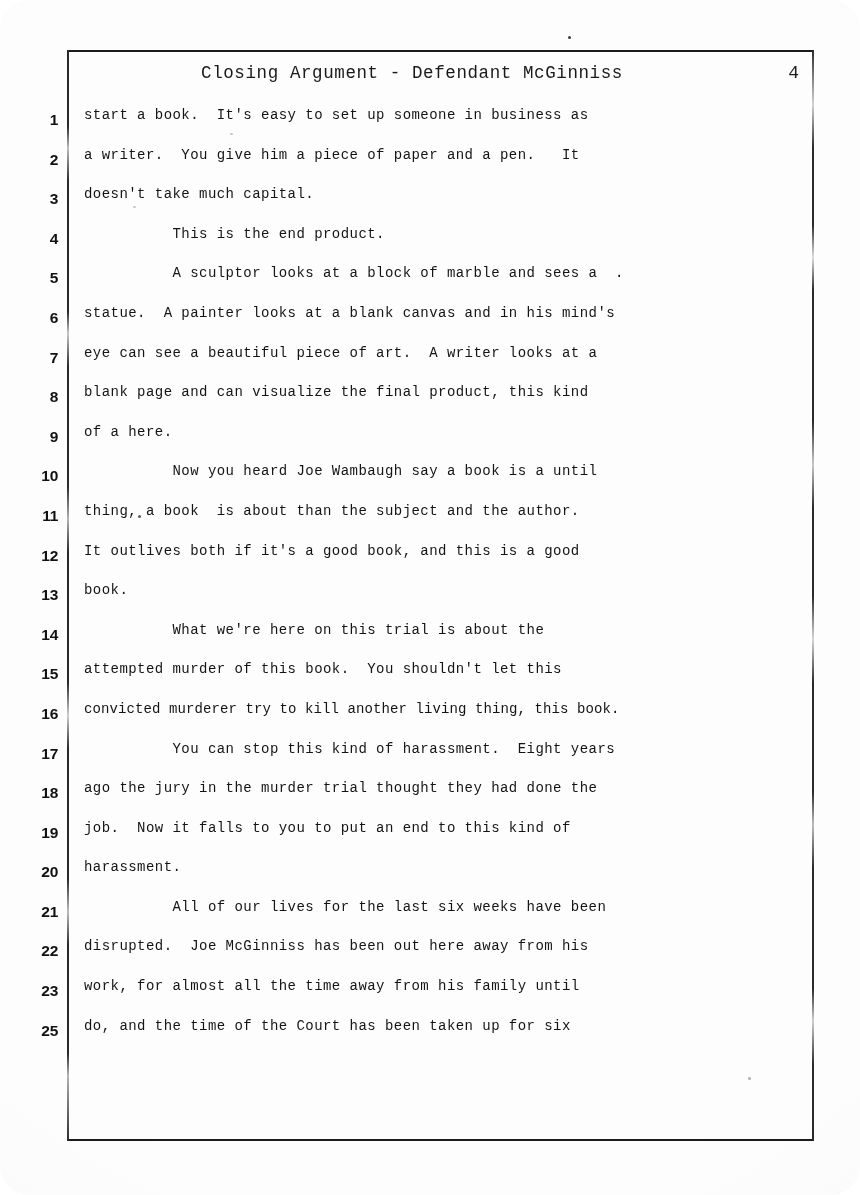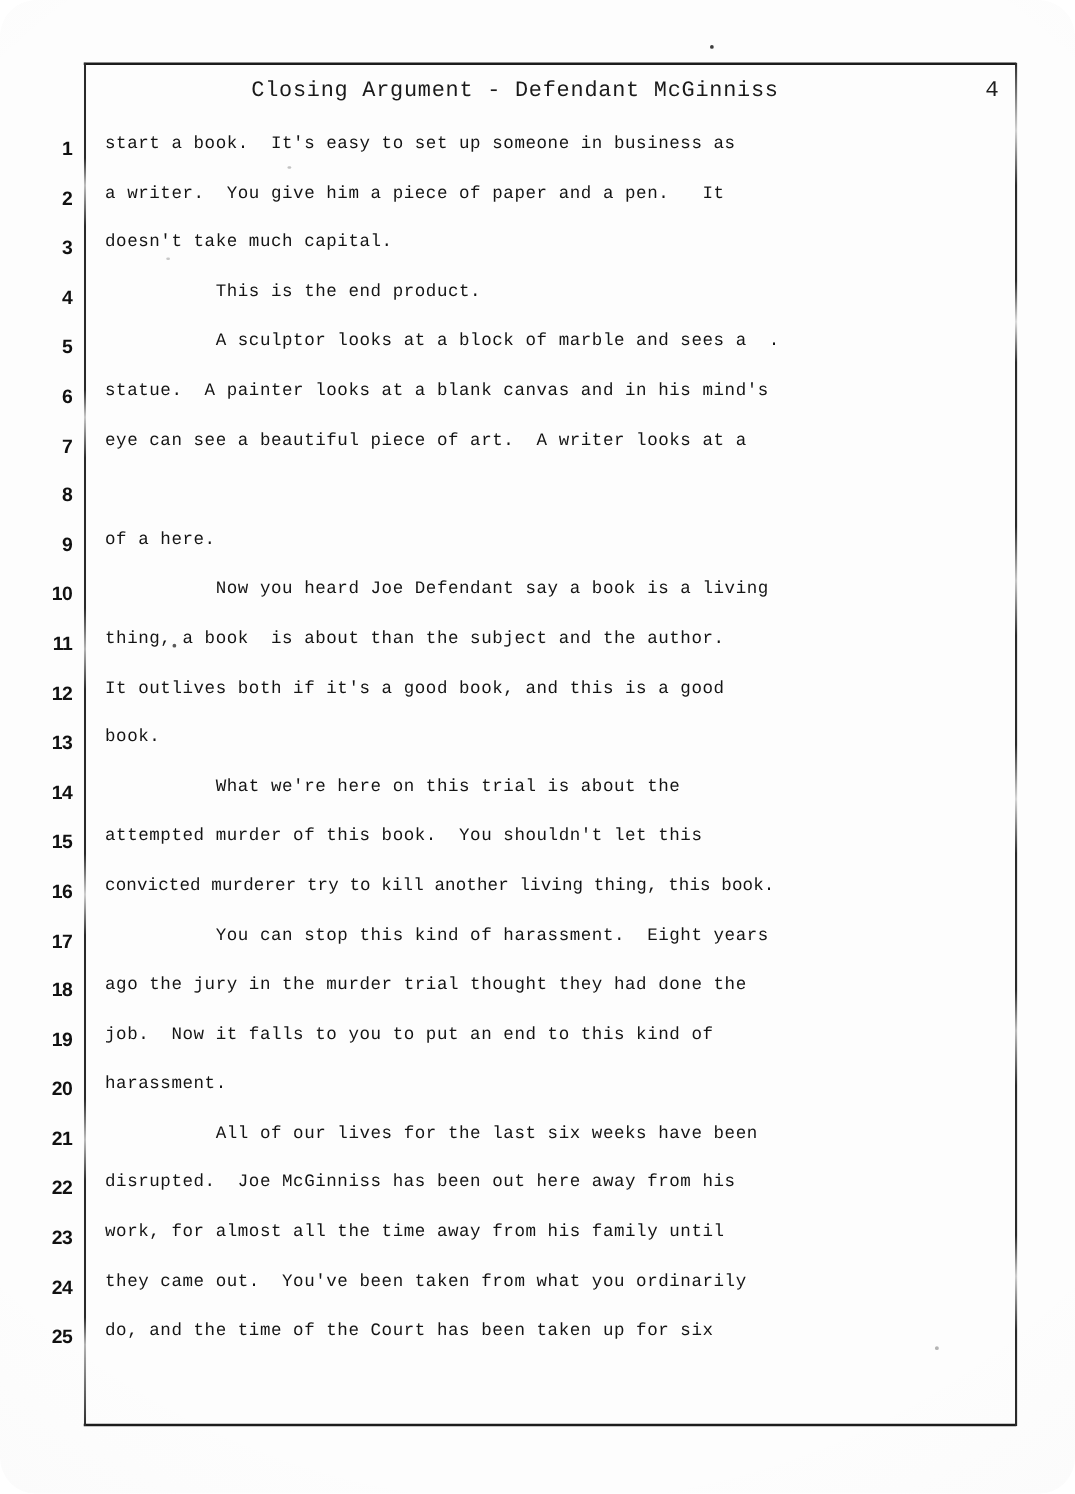--- a/index.html
+++ b/index.html
@@ -211,28 +211,29 @@
       <div class="tline" data-line="6">
         <div class="lineno">6</div>
         <div class="ltext">statue.  A painter looks at a blank canvas and in his mind's</div>
       </div>
       <div class="tline" data-line="7">
         <div class="lineno">7</div>
         <div class="ltext">eye can see a beautiful piece of art.  A writer looks at a</div>
       </div>
       <div class="tline" data-line="8">
         <div class="lineno">8</div>
+        <div class="ltext">blank page and can visualize the final product, this kind</div>
       </div>
       <div class="tline" data-line="9">
         <div class="lineno">9</div>
         <div class="ltext">of a here.</div>
       </div>
       <div class="tline" data-line="10">
         <div class="lineno">10</div>
-        <div class="ltext">          Now you heard Joe Defendant say a book is a living</div>
+        <div class="ltext">          Now you heard Joe Wambaugh say a book is a until</div>
       </div>
       <div class="tline" data-line="11">
         <div class="lineno">11</div>
         <div class="ltext">thing, a book  is about than the subject and the author.</div>
       </div>
       <div class="tline" data-line="12">
         <div class="lineno">12</div>
         <div class="ltext">It outlives both if it's a good book, and this is a good</div>
       </div>
       <div class="tline" data-line="13">
@@ -271,24 +272,20 @@
         <div class="lineno">21</div>
         <div class="ltext">          All of our lives for the last six weeks have been</div>
       </div>
       <div class="tline" data-line="22">
         <div class="lineno">22</div>
         <div class="ltext">disrupted.  Joe McGinniss has been out here away from his</div>
       </div>
       <div class="tline" data-line="23">
         <div class="lineno">23</div>
         <div class="ltext">work, for almost all the time away from his family until</div>
-      </div>
-      <div class="tline" data-line="24">
-        <div class="lineno">24</div>
-        <div class="ltext">they came out.  You've been taken from what you ordinarily</div>
       </div>
       <div class="tline" data-line="25">
         <div class="lineno">25</div>
         <div class="ltext">do, and the time of the Court has been taken up for six</div>
       </div>
     </div>
 
   <div class="speck speck-a"></div>
   <div class="speck speck-b"></div>
   <div class="speck speck-c"></div>

